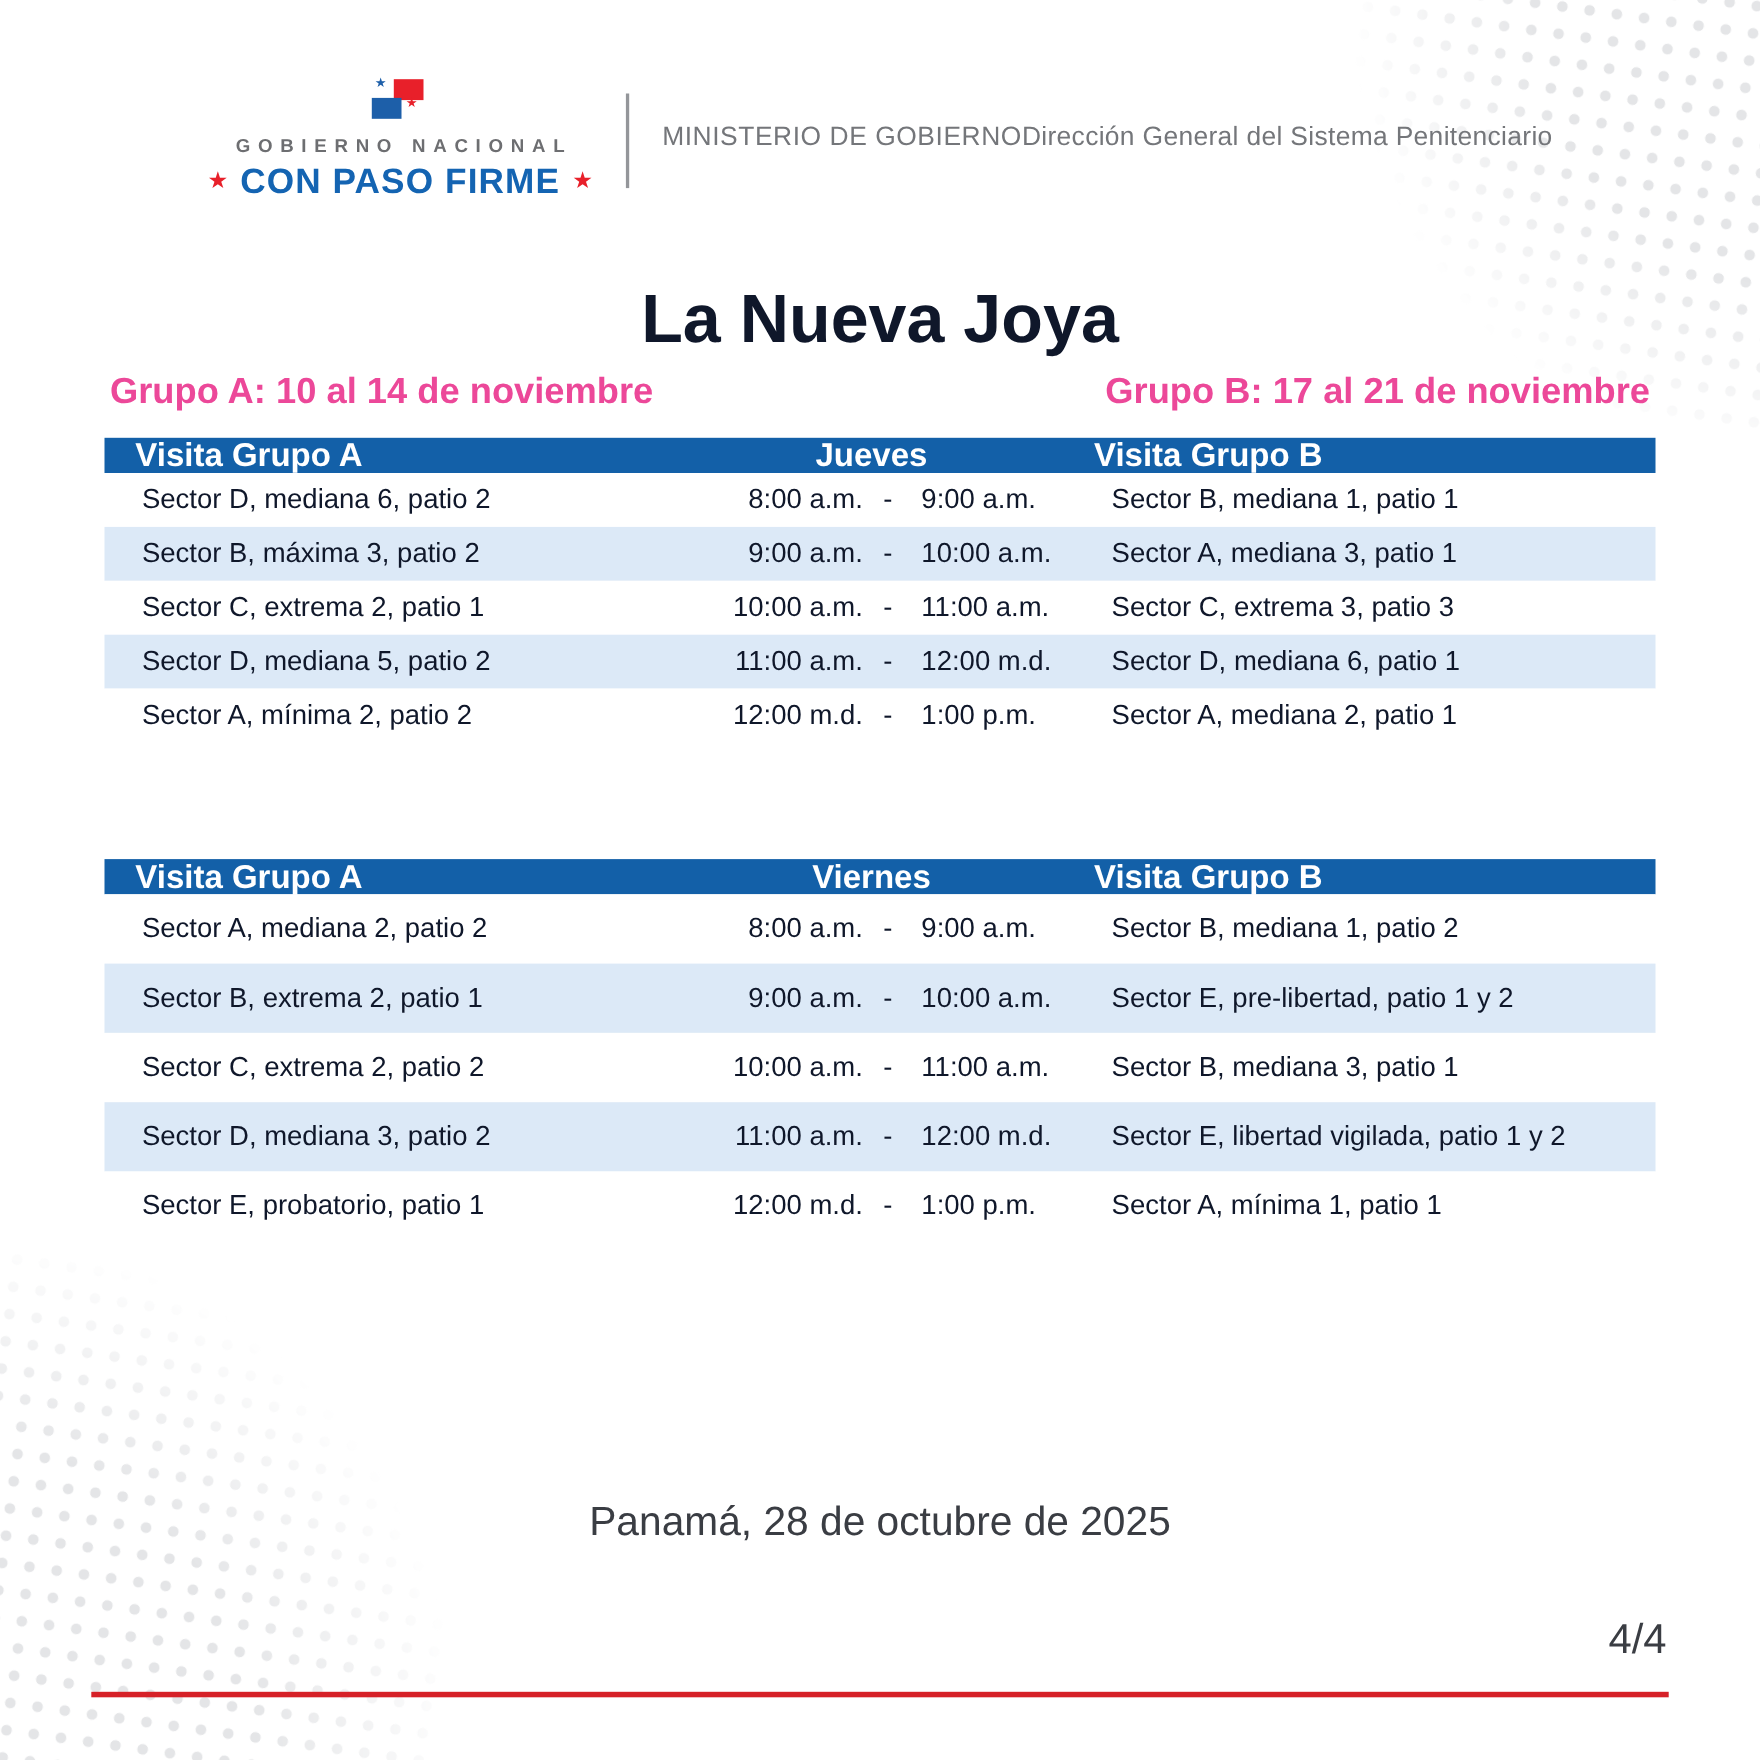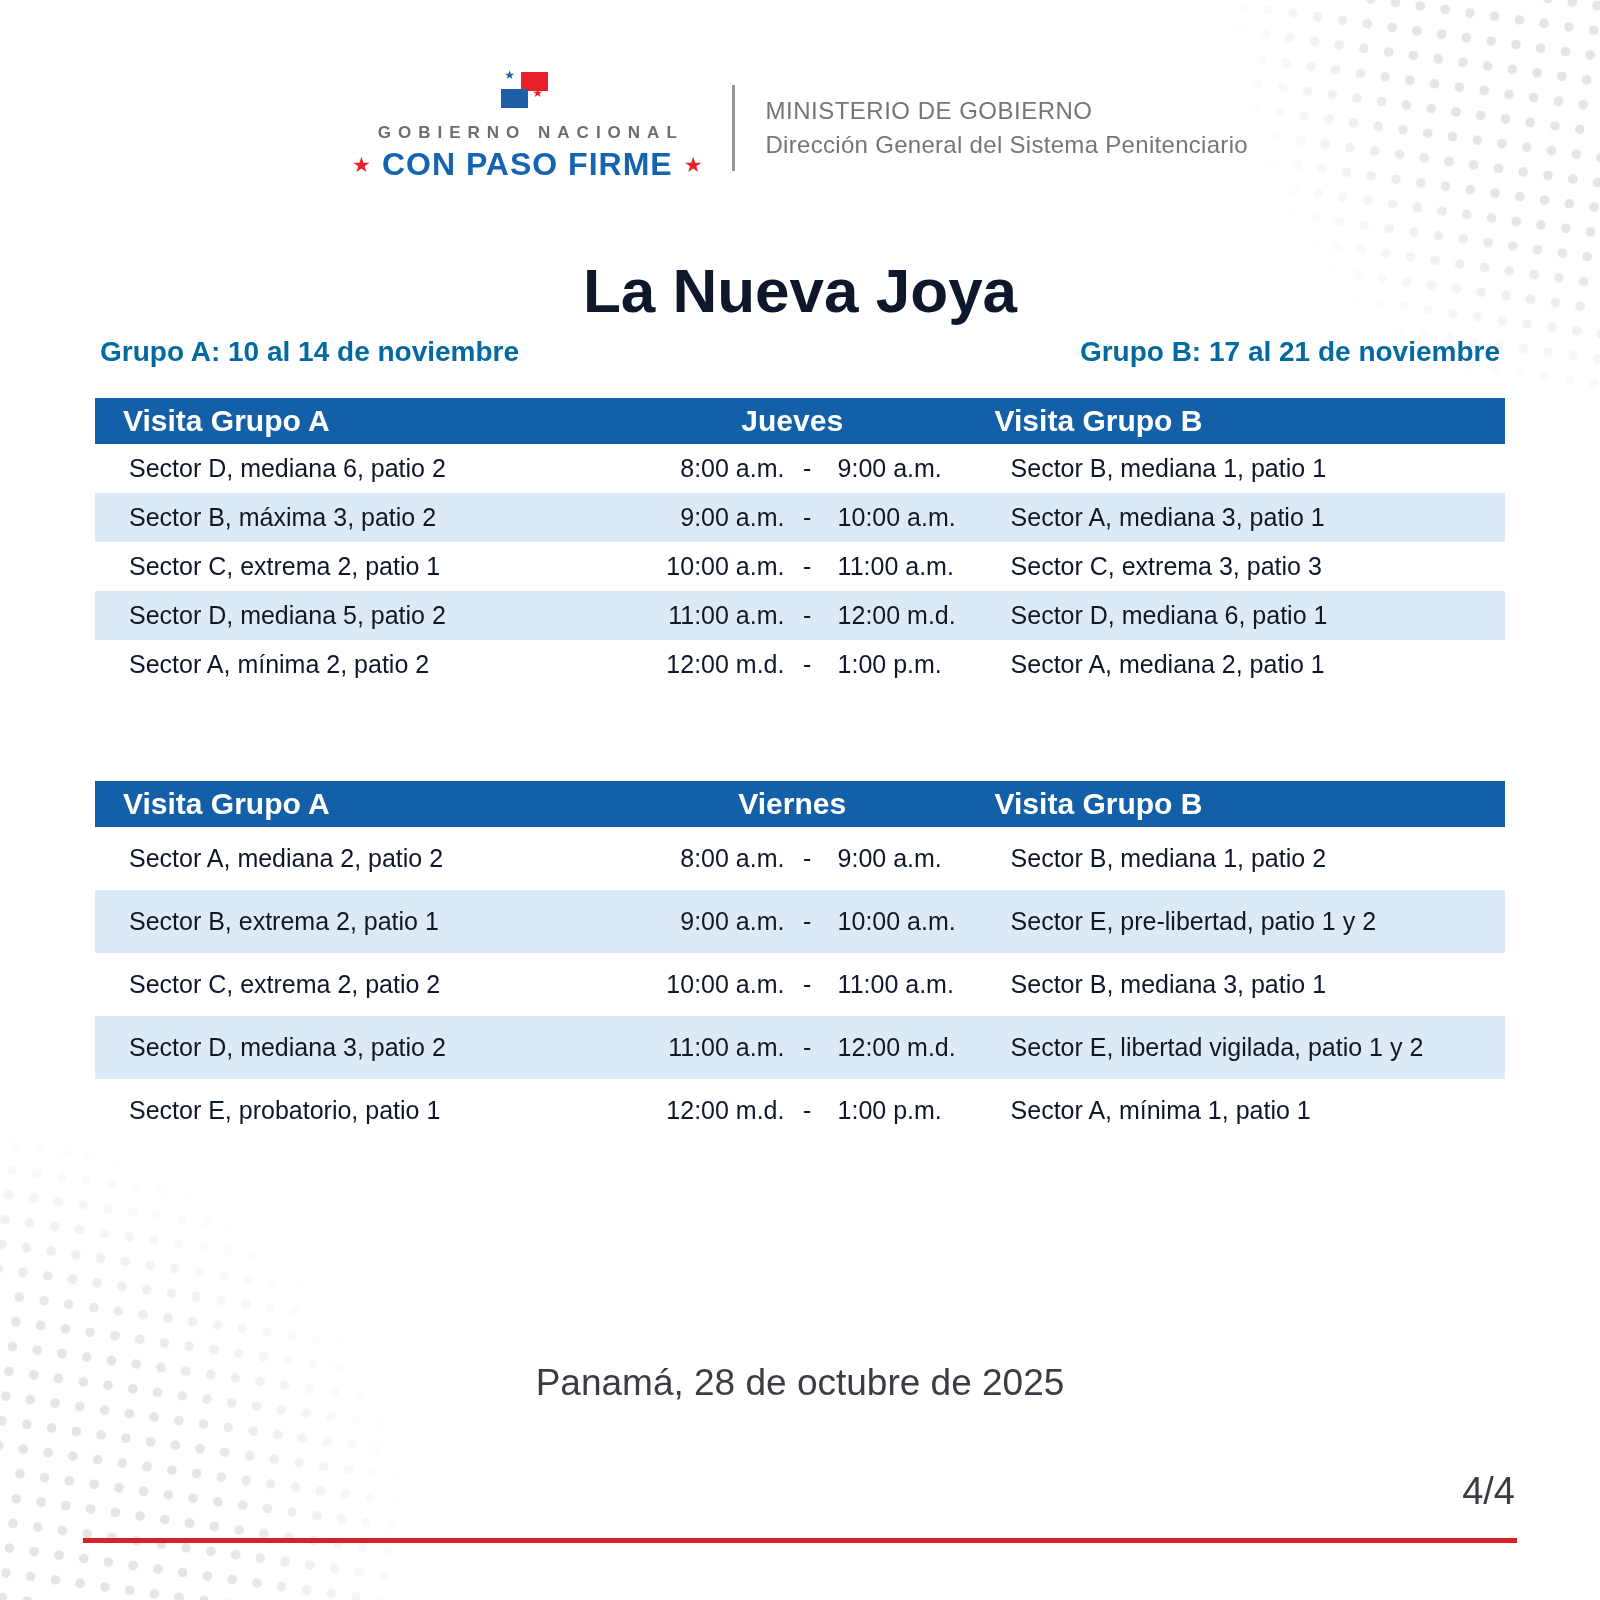--- a/index.html
+++ b/index.html
@@ -41,43 +41,43 @@
   .flag .st-blue { position:absolute; left:3px;  top:-4px; font-size:12px; color:#1d5fa9; }
   .flag .st-red  { position:absolute; left:31px; top:14px; font-size:12px; color:#e8202a; }
   .brand-top {
     font-size:17px; font-weight:bold; color:#6d6e71;
     letter-spacing:7px; text-indent:7px; margin:4px 0 3px 0;
   }
   .brand-bottom { display:flex; align-items:center; gap:11px; }
   .brand-bottom .star { color:#e8202a; font-size:21px; }
   .brand-bottom .txt  { color:#1464b2; font-size:32px; font-weight:bold; letter-spacing:1px; }
   .hdr-divider { width:3px; height:86px; background:#94969a; margin:0 30px; }
-  .ministry { display:flex; flex-direction:column; justify-content:center; color:#74767a; }
+  .ministry { display:flex; justify-content:center; color:#74767a; }
   .ministry .l1 { font-size:24px; letter-spacing:.5px; margin-bottom:6px; }
   .ministry .l2 { font-size:24px; letter-spacing:.3px; }
 
   
   .doc-title {
     position:absolute; top:255px; left:0; width:100%;
     text-align:center; font-size:62px; font-weight:bold;
     color:#0f172a; letter-spacing:0;
   }
   .groups {
     position:absolute; top:336px; left:100px; right:100px;
     display:flex; justify-content:space-between;
-    font-size:28px; font-weight:bold; color:#0369a1;gap:24px;
+    font-size:33px; font-weight:bold; color:#ec4899;gap:24px;
   }
 
   
   .sched { position:absolute; left:95px; width:1410px; }
   .sched.t1 { top:398px; }
   .sched.t2 { top:781px; }
   .thead {
     display:grid; grid-template-columns:35.1% 13.8% 3.2% 11.7% 1fr;
-    background:#1360a8; color:#ffffff; height:46px; align-items:center;
+    background:#1360a8; color:#ffffff; height:32px; align-items:center;
     font-size:30px; font-weight:bold;
   }
   .thead .ha  { padding-left:28px; }
   .thead .hday { grid-column:2 / 5; text-align:center; }
   .thead .hb  { }
   .trow {
     display:grid; grid-template-columns:35.1% 13.8% 3.2% 11.7% 1fr;
     align-items:center; font-size:25px; color:#0f172a;
     background:#ffffff;
   }

